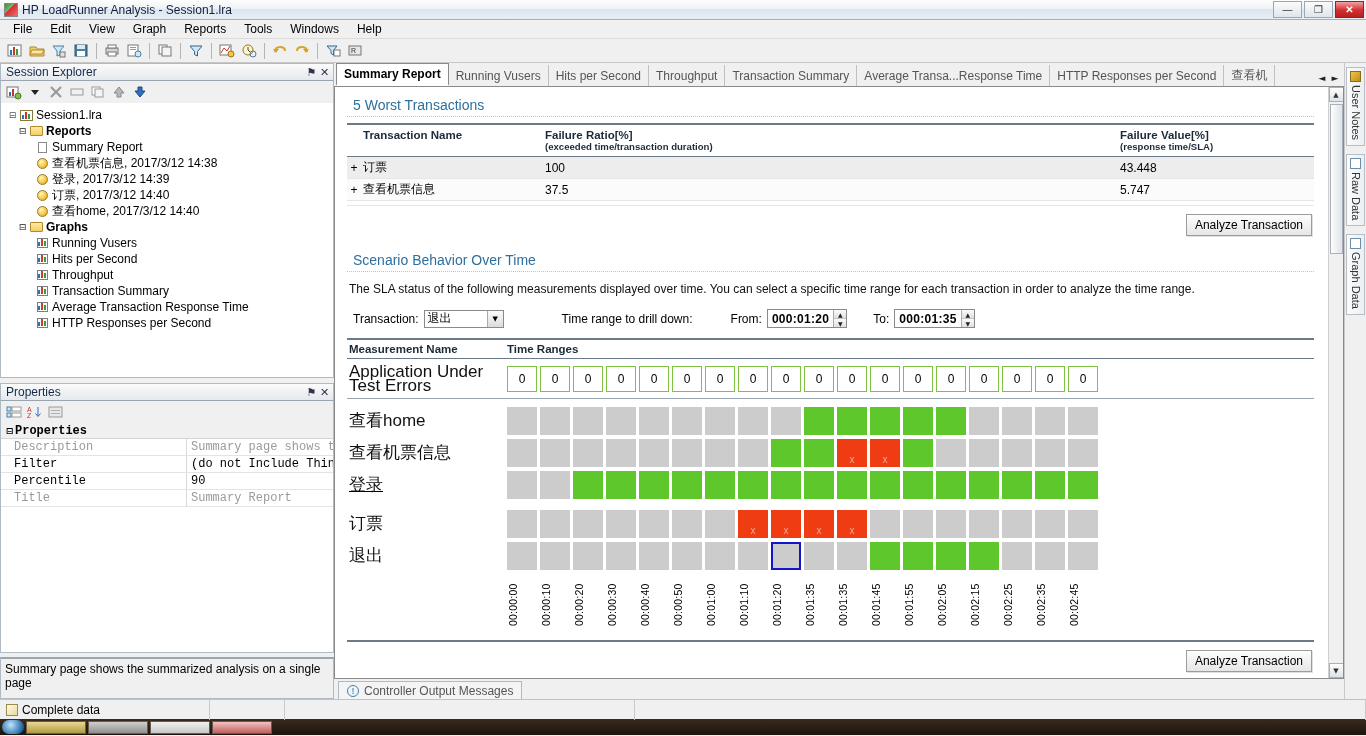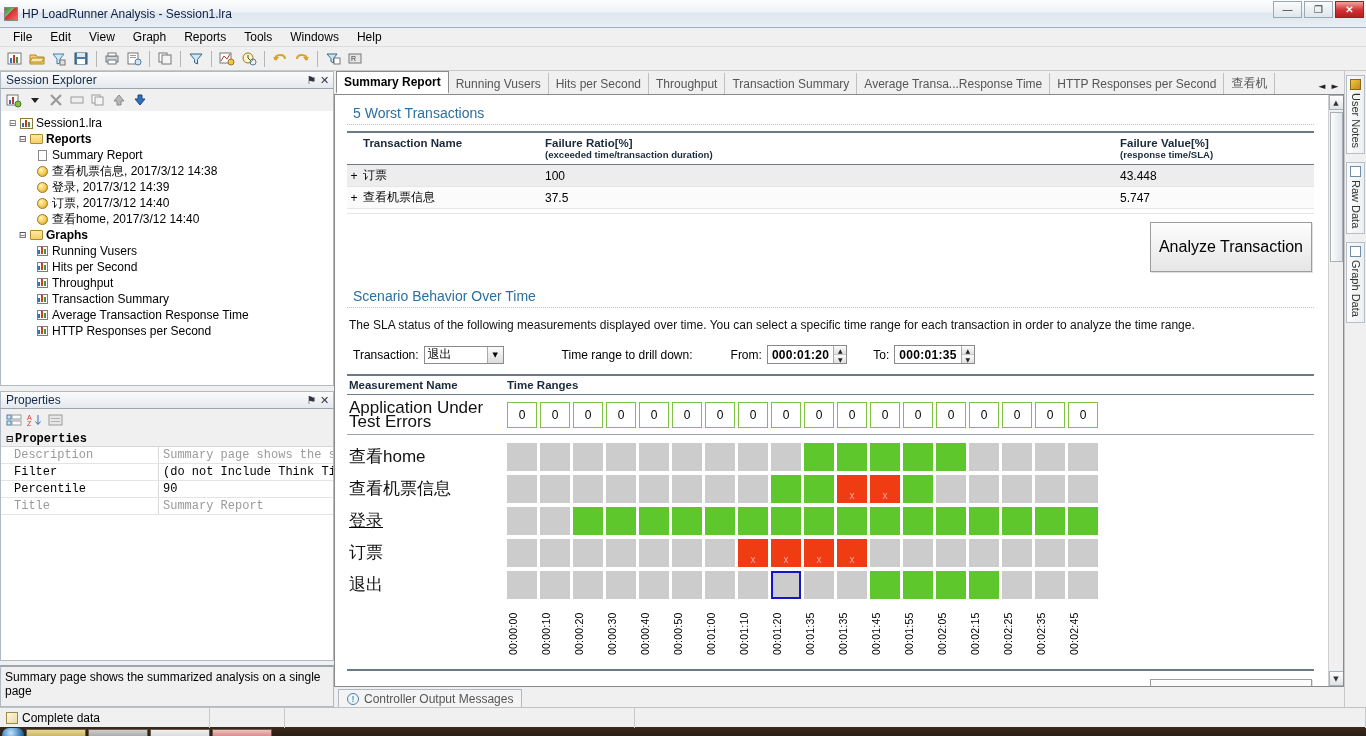--- a/index.html
+++ b/index.html
@@ -7,21 +7,21 @@
     margin: 0; padding: 0;
     width: 1366px; height: 736px;
     overflow: hidden;
     font-family: "Liberation Sans", sans-serif;
     font-size: 12px;
     background: #f0f0f0;
   }
 
   
   .titlebar {
-    height: 28px;
+    height: 20px;
     background: linear-gradient(to bottom, #fdfdfd 0%, #eef2f6 45%, #dde6ef 50%, #e8eef5 100%);
     border-bottom: 1px solid #a0b0c0;
     display: flex; align-items: center;
     position: relative;
   }
   .title-icon {
     width: 14px; height: 14px; margin: 0 4px 0 4px;
     background: linear-gradient(135deg,#3a8a3a 0%,#6fc06f 40%,#cc3333 41%,#ff6666 100%);
     border: 1px solid #888;
   }
@@ -127,21 +127,21 @@
     height: 230px; overflow: hidden;
     font-family: "Liberation Mono", monospace;
   }
   .prop-group {
     display: flex; align-items: center; height: 16px;
     background: #f0f0f0; border-bottom: 1px solid #d5d5d5;
     font-weight: bold; font-size: 12px; padding-left: 3px;
   }
   .prop-group .twist { width: 11px; text-align: center; font-size: 9px; font-family:"DejaVu Sans",sans-serif; }
   .prop-row { display: flex; height: 17px; border-bottom: 1px solid #e4e4e4; font-size: 12px; }
-  .prop-key { width: 158px; padding-left: 13px; border-right: 1px solid #d9d9d9; display: flex; align-items: center; }
+  .prop-key { width: 186px; padding-left: 13px; border-right: 1px solid #d9d9d9; display: flex; align-items: center; }
   .prop-val { flex: 1; padding-left: 4px; display: flex; align-items: center; overflow: hidden; white-space: nowrap; }
   .prop-row.dim .prop-key, .prop-row.dim .prop-val { color: #9a9a9a; }
 
   .desc-box {
     margin-top: 4px; height: 42px; background: #f0f0f0;
     border: 1px solid #b0bac4; border-top: 2px solid #9aa5b0;
     font-size: 12px; padding: 3px 4px; color: #000;
   }
 
   
@@ -192,21 +192,21 @@
   .wt-table td { padding: 2px 2px; font-size: 12px; border-bottom: 1px solid #e6e6e6; }
   .wt-table tr.r0 td { background: #ededed; }
   .wt-table tr.r1 td { background: #fbfbfb; }
   .wt-plus { width: 14px; color: #000; font-size: 12px; text-align: center; }
   .wt-name { width: 182px; }
   .wt-ratio { width: 575px; }
   .wt-end { border-bottom: 2px solid #6b7a89; height: 4px; }
 
   .btn-row { display: flex; justify-content: flex-end; padding-right: 2px; margin-top: 8px; }
   .lr-btn {
-    font-size: 16px; padding: 15px 8px;
+    font-size: 12px; padding: 3px 8px;
     background: linear-gradient(to bottom,#fdfdfd,#e6e6e6);
     border: 1px solid #9c9c9c; color: #000;
     box-shadow: 1px 1px 0 rgba(0,0,0,.12);
   }
 
   .para { font-size: 12px; color: #111; line-height: 15px; margin: 10px 2px 12px 2px; }
 
   .ctrl-row { display: flex; align-items: center; font-size: 12px; margin: 4px 0 10px 6px; }
   .sel-wrap { display: inline-flex; border: 1px solid #8a8a8a; background: #fff; height: 18px; margin-left: 5px; }
   .sel-val { width: 62px; padding: 1px 3px; font-size: 12px; display: flex; align-items: center; }
@@ -825,21 +825,21 @@
                   <span class="xmark">x</span>
                 </span>
                 <span class="sla-cell green"></span>
                 <span class="sla-cell gray"></span>
                 <span class="sla-cell gray"></span>
                 <span class="sla-cell gray"></span>
                 <span class="sla-cell gray"></span>
                 <span class="sla-cell gray"></span>
               </span>
             </div>
-            <div class="mg-row" style="margin-bottom: 4px; text-decoration: underline;">
+            <div class="mg-row" style="margin-bottom: 11px; text-decoration: underline;">
               <span class="mg-label">登录</span>
               <span class="mg-cells">
                 <span class="sla-cell gray"></span>
                 <span class="sla-cell gray"></span>
                 <span class="sla-cell green"></span>
                 <span class="sla-cell green"></span>
                 <span class="sla-cell green"></span>
                 <span class="sla-cell green"></span>
                 <span class="sla-cell green"></span>
                 <span class="sla-cell green"></span>

